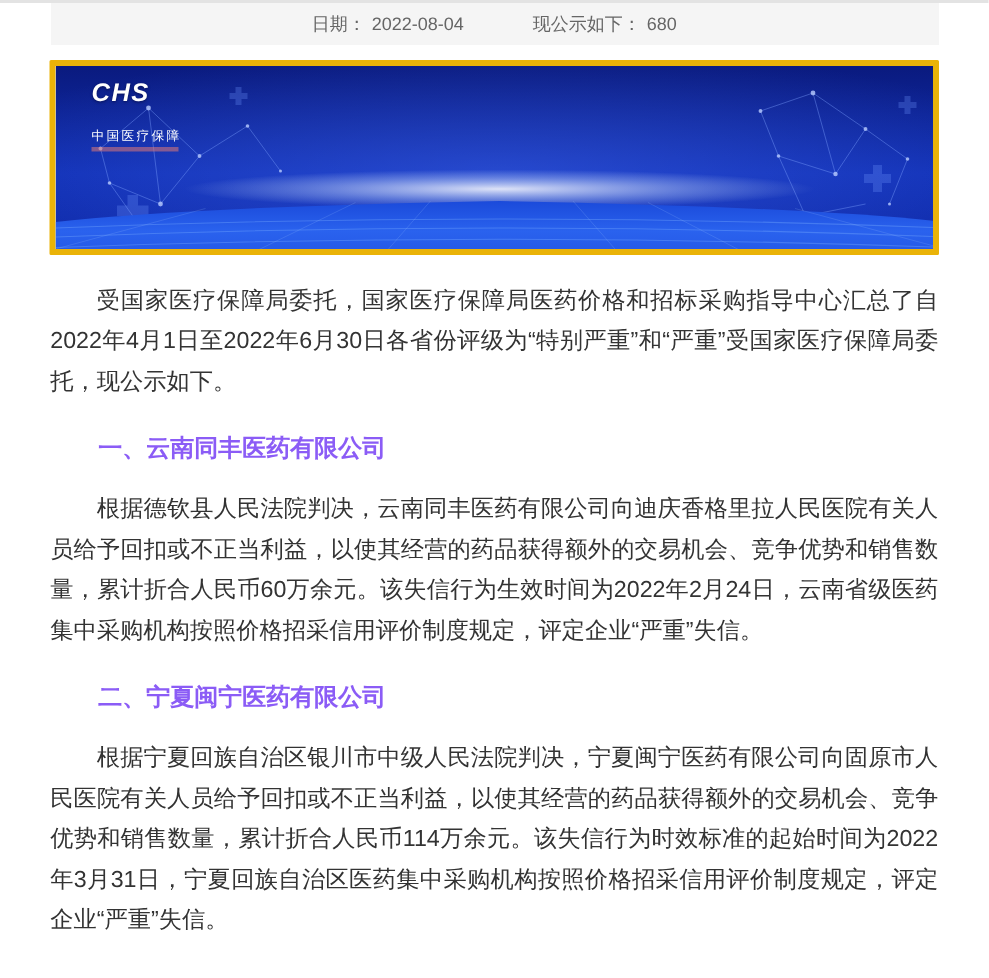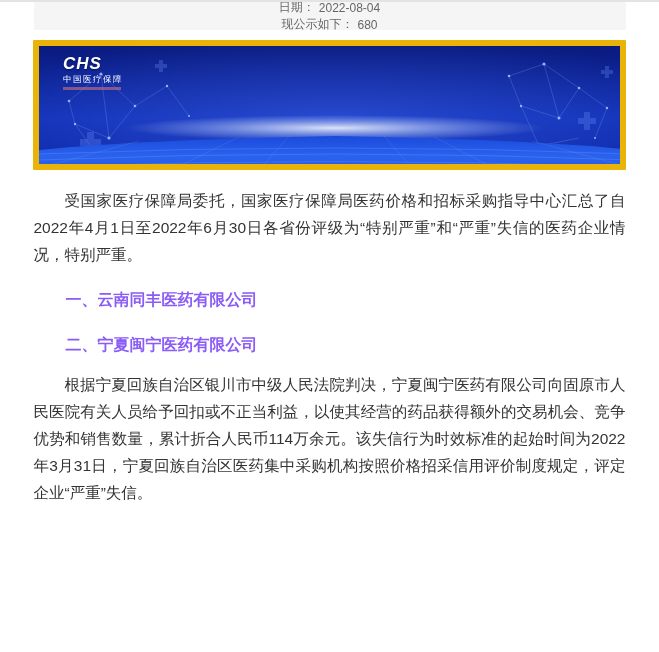--- a/index.html
+++ b/index.html
@@ -28,35 +28,34 @@
   .meta-bar {
     width: 592px;
     height: 28px;
     margin: 0 auto;
     background: #f5f5f5;
     display: flex;
     align-items: center;
     justify-content: center;
     font-size: 12px;
     color: #666666;
-    flex-direction: column;
   }
   .meta-group { display: flex; align-items: center; }
   .meta-sep { display: inline-block; width: 46px; }
   .meta-bar .value { margin-left: 4px; }
 
   
   .banner {
     position: relative;
     width: 593px;
     height: 130px;
     margin: 10px auto 0;
     border-radius: 1px;
     overflow: hidden;
-    border: 6px solid #eab308;
+    border: 4px solid #eab308;
   }
   .banner svg { position: absolute; inset: 0; display: block; }
   .banner-title {
     position: absolute;
     top: 32px;
     left: 0;
     width: 100%;
     text-align: center;
     font-family: "Liberation Serif", "DejaVu Serif", serif;
     font-weight: bold;
@@ -74,21 +73,21 @@
     line-height: 1;
   }
   .chs-logo .logo-mark {
     font-size: 17px;
     font-weight: bold;
     font-style: italic;
     letter-spacing: 1px;
     text-shadow: 0 1px 2px rgba(0,0,30,0.5);
   }
   .chs-logo .logo-cn {
-    margin-top: 3px;
+    margin-top: 16px;
     font-size: 8.5px;
     letter-spacing: 1.5px;
     white-space: nowrap;
   }
   .chs-logo .logo-tagline {
     margin-top: 3px;
     width: 58px;
     height: 3px;
     background: rgba(220,120,120,0.8);
     opacity: 0.7;
@@ -220,19 +219,20 @@
 
     <div class="chs-logo">
       <div class="logo-mark">CHS</div>
       <div class="logo-cn">中国医疗保障</div>
       <div class="logo-tagline"></div>
     </div>
 
   </div>
 
   <div class="article">
-    <p>受国家医疗保障局委托，国家医疗保障局医药价格和招标采购指导中心汇总了自2022年4月1日至2022年6月30日各省份评级为“特别严重”和“严重”失信的医药企业情况，特别严重。</p>
+    <p>受国家医疗保障局委托，国家医疗保障局医药价格和招标采购指导中心汇总了自2022年4月1日至2022年6月30日各省份评级为“特别严重”和“严重”受国家医疗保障局委托，现公示如下。</p>
     <h2 class="section-heading">一、云南同丰医药有限公司</h2>
+    <p>根据德钦县人民法院判决，云南同丰医药有限公司向迪庆香格里拉人民医院有关人员给予回扣或不正当利益，以使其经营的药品获得额外的交易机会、竞争优势和销售数量，累计折合人民币60万余元。该失信行为生效时间为2022年2月24日，云南省级医药集中采购机构按照价格招采信用评价制度规定，评定企业“严重”失信。</p>
     <h2 class="section-heading">二、宁夏闽宁医药有限公司</h2>
     <p>根据宁夏回族自治区银川市中级人民法院判决，宁夏闽宁医药有限公司向固原市人民医院有关人员给予回扣或不正当利益，以使其经营的药品获得额外的交易机会、竞争优势和销售数量，累计折合人民币114万余元。该失信行为时效标准的起始时间为2022年3月31日，宁夏回族自治区医药集中采购机构按照价格招采信用评价制度规定，评定企业“严重”失信。</p>
   </div>
 
 </div>
 
 </body></html>

